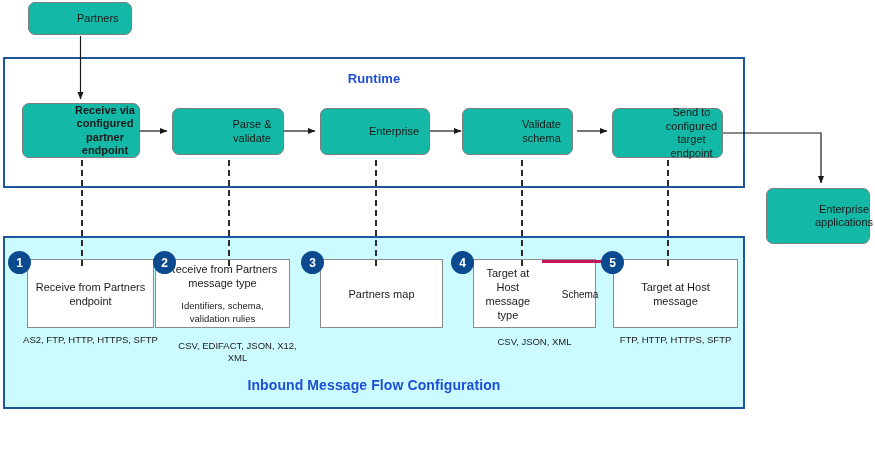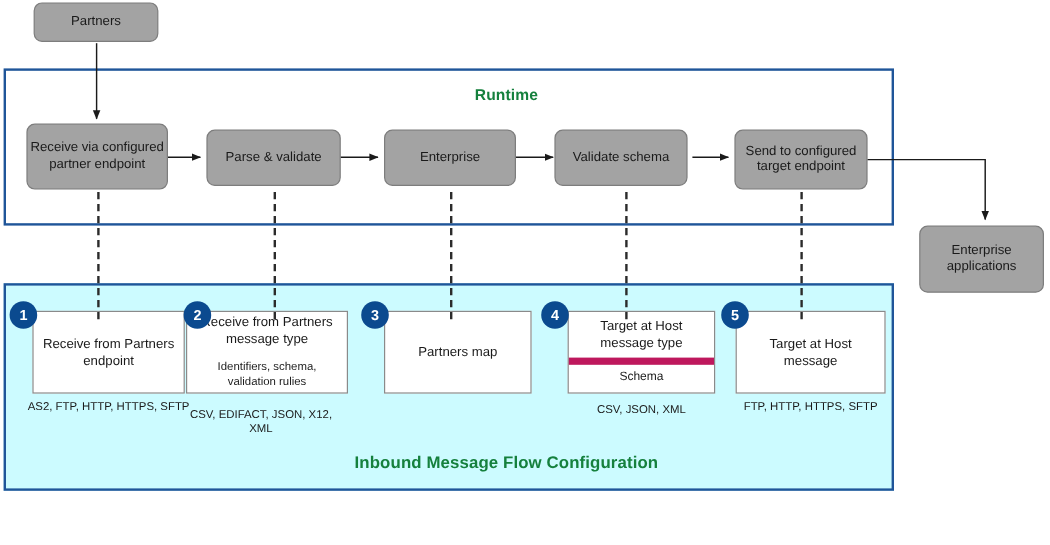--- a/index.html
+++ b/index.html
@@ -16,31 +16,31 @@
     position: relative;
     width: 875px;
     height: 454px;
     background: #ffffff;
     overflow: hidden;
   }
 
   
   .gnode {
     position: absolute;
-    background: #a3a3a3;
+    background: #14b8a6;
     border: 1px solid #7d7d7d;
     border-radius: 7px;
     box-sizing: border-box;
     display: flex;
     align-items: center;
-    justify-content: center;
     text-align: center;
     font-size: 11px;
     line-height: 13.5px;
     color: #1a1a1a;
+    padding-left: 48px;
   }
 
   
   .panel {
     position: absolute;
     box-sizing: border-box;
     border: 2px solid #1f5599;
   }
   #runtime-panel {
     left: 3px;
@@ -55,23 +55,22 @@
     width: 742px;
     height: 173px;
     background: #ccfbff;
   }
   .panel-title {
     position: absolute;
     width: 100%;
     text-align: center;
     font-weight: bold;
     font-size: 13px;
-    color: #15803d;
+    color: #1d4ed8;
     letter-spacing: 0.1px;
-    margin-left: 48px;
   }
   #runtime-title { top: 12px; }
   #config-title  { top: 139px; font-size: 14px; }
 
   
   .card {
     position: absolute;
     background: #ffffff;
     border: 1px solid #8a8a8a;
     box-sizing: border-box;
@@ -83,38 +82,38 @@
   .card-main {
     display: flex;
     align-items: center;
     justify-content: center;
     height: 100%;
     padding: 0 4px;
     box-sizing: border-box;
   }
   .card-stack {
     display: flex;
-    flex-direction: column;
+    flex-direction: row;
     height: 100%;
     box-sizing: border-box;
   }
   .card-head {
     flex: 0 0 56%;
     display: flex;
     align-items: center;
     justify-content: center;
     padding: 0 4px;
     box-sizing: border-box;
   }
   .card-sub {
     flex: 1 1 auto;
     display: flex;
     align-items: center;
     justify-content: center;
-    border-top: 6px solid #be185d;
+    border-top: 3px solid #be185d;
     font-size: 10px;
     padding: 0 20px;
     box-sizing: border-box;
   }
   .card-title-wrap {
     display: flex;
     flex-direction: column;
     justify-content: center;
     align-items: center;
     height: 100%;
@@ -192,21 +191,21 @@
   </div>
 
   <div class="gnode" style="left:28px; top:2px; width:104px; height:33px;">
     <span>Partners</span>
   </div>
 
   <div class="gnode" style="left:766px; top:188px; width:104px; height:56px;">
     <span>Enterprise applications</span>
   </div>
 
-  <div class="gnode" style="left:22px; top:103px; width:118px; height:55px;">
+  <div class="gnode" style="left:22px; top:103px; width:118px; height:55px;font-weight:bold;">
     <span>Receive via configured partner endpoint</span>
   </div>
 
   <div class="gnode" style="left:172px; top:108px; width:112px; height:47px;">
     <span>Parse &amp; validate</span>
   </div>
 
   <div class="gnode" style="left:320px; top:108px; width:110px; height:47px;">
     <span>Enterprise</span>
   </div>
@@ -231,21 +230,21 @@
 
   <div class="card" style="left:155px; top:259px; width:135px; height:69px;">
     <div class="card-title-wrap">
       <span class="card-title">Receive from Partners message type</span>
       <span class="card-detail">Identifiers, schema, validation rulies</span>
     </div>
   </div>
   <div class="badge" style="left:153px; top:251px;">
       <span>2</span>
     </div>
-  <div class="caption" style="left:150px; top:340px; width:135px;">CSV, EDIFACT, JSON, X12, XML</div>
+  <div class="caption" style="left:170px; top:340px; width:135px;">CSV, EDIFACT, JSON, X12, XML</div>
 
   <div class="card" style="left:320px; top:259px; width:123px; height:69px;">
     <div class="card-main">
       <span class="card-title">Partners map</span>
     </div>
   </div>
   <div class="badge" style="left:301px; top:251px;">
       <span>3</span>
     </div>
   <div class="caption" style="left:320px; top:334px; width:123px;"></div>

